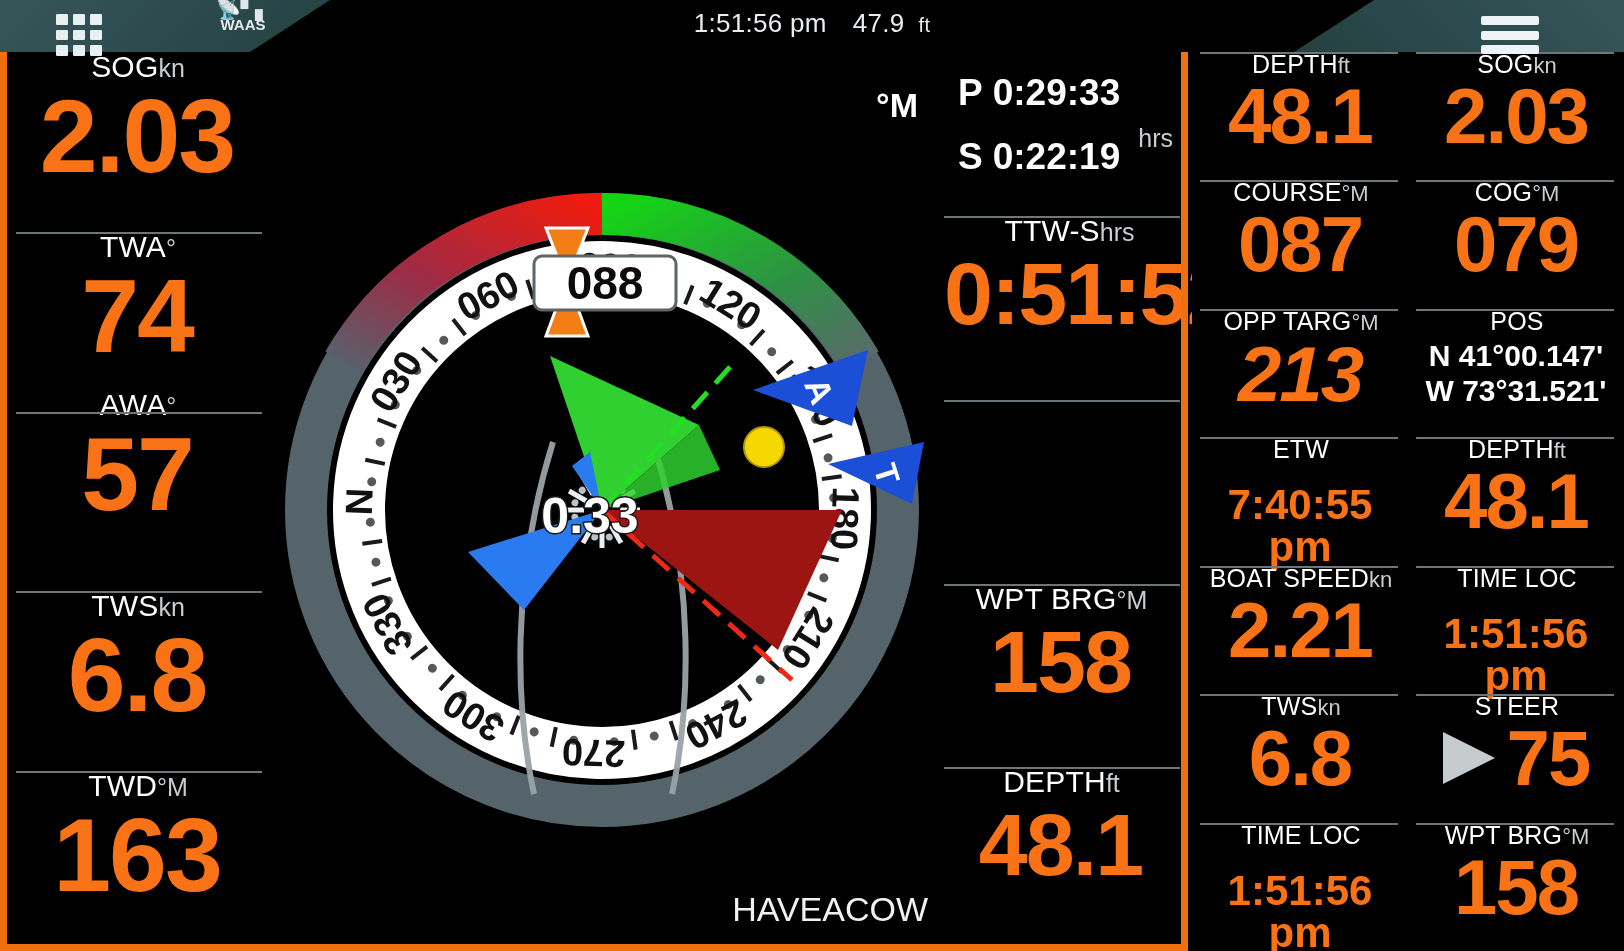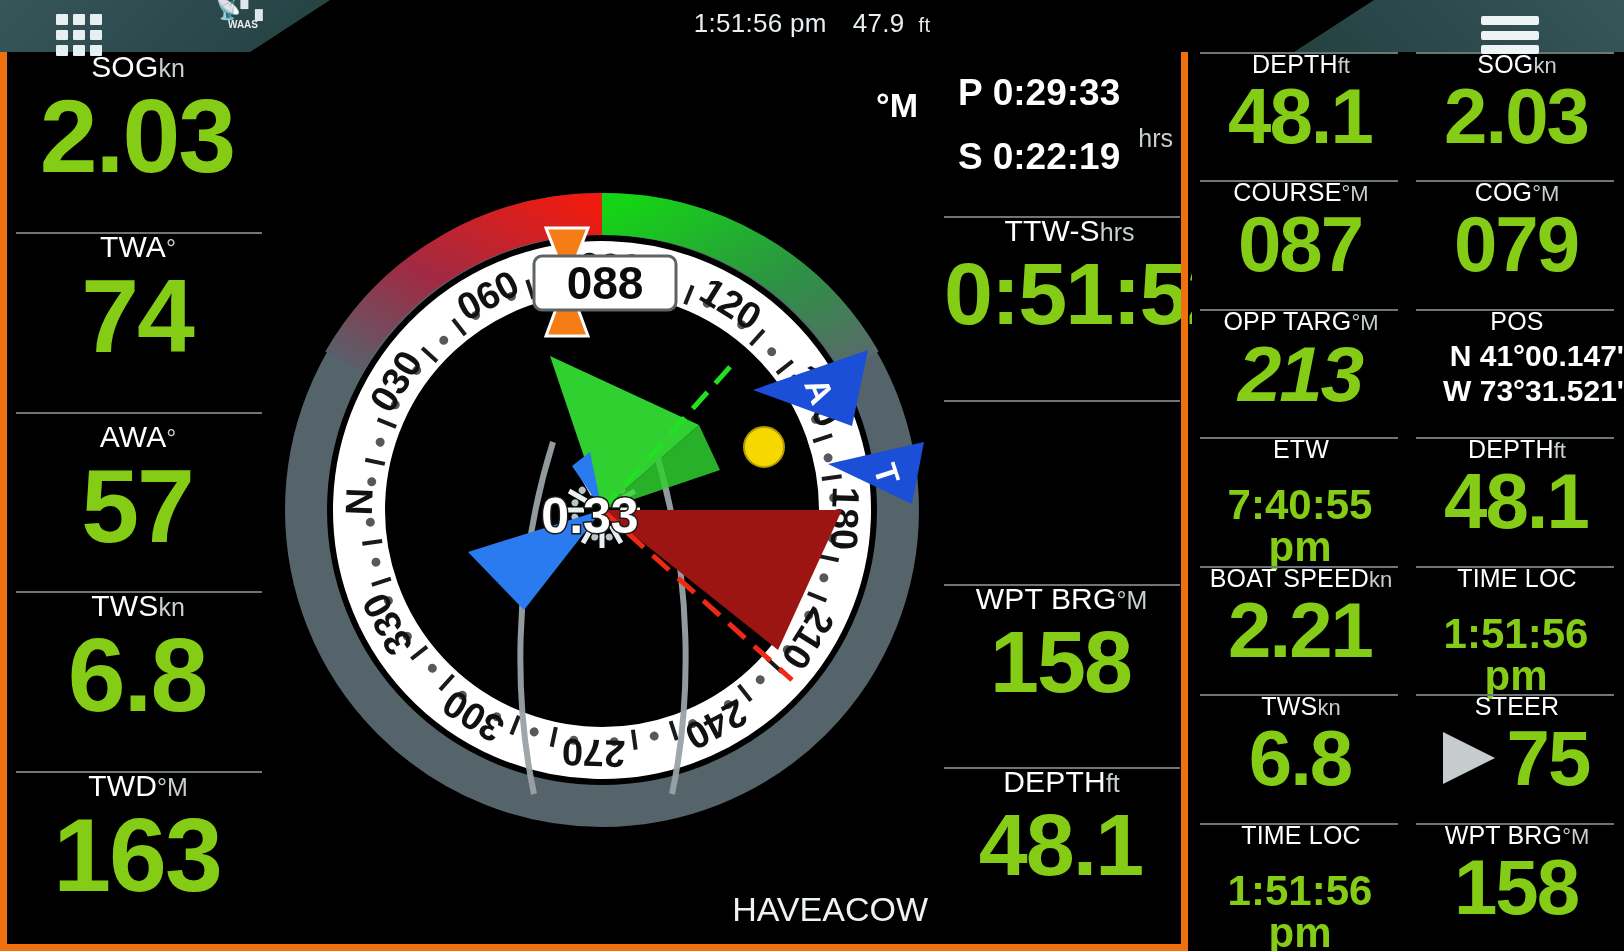--- a/index.html
+++ b/index.html
@@ -16,37 +16,37 @@
     background:linear-gradient(225deg,#37565a 0%,#2c4a4e 55%,#24413f 100%);
     clip-path:polygon(80px 0,330px 0,330px 52px,0 52px);}
   .grid-icon{position:absolute;left:56px;top:14px;width:46px;height:42px;
     display:grid;grid-template-columns:repeat(3,1fr);grid-template-rows:repeat(3,1fr);gap:5px;}
   .grid-icon i{background:#e8eff0;border-radius:1px;display:block;}
   .ham-icon{position:absolute;right:85px;top:16px;width:58px;height:38px;
     display:flex;flex-direction:column;justify-content:space-between;}
   .ham-icon i{height:9px;background:#eef4f5;border-radius:2px;display:block;}
   .waas{position:absolute;left:198px;top:1px;width:90px;text-align:center;z-index:32;}
   .waas .sat{font-size:20px;line-height:17px;color:#dfe7e8;letter-spacing:-1px;}
-  .waas .lbl{font-size:10px;font-weight:bold;color:#e6eced;letter-spacing:0px;line-height:14px;}
+  .waas .lbl{font-size:15px;font-weight:bold;color:#e6eced;letter-spacing:0px;line-height:14px;}
   .tb-center{position:absolute;left:0;top:0;width:1624px;height:46px;
     display:flex;align-items:center;justify-content:center;gap:26px;
     font-size:26px;color:#e9eef0;letter-spacing:0.3px;}
   .tb-center .depthv{display:flex;align-items:baseline;gap:14px;}
   .tb-center .unit{font-size:20px;}
 
   
   .orangeline{position:absolute;background:#f07010;z-index:28;}
 
   
   .cell{position:absolute;box-sizing:border-box;}
   .cell .hdr{display:flex;justify-content:center;align-items:baseline;
     padding:0 10px 0 12px;}
   .cell .lab{font-size:30px;color:#fff;letter-spacing:0.2px;line-height:1;}
   .cell .uni{font-size:25px;color:#c9cfd1;line-height:1;}
-  .cell .val{text-align:center;font-weight:bold;color:#84cc16;line-height:1;}
+  .cell .val{text-align:center;font-weight:bold;color:#f97316;line-height:1;}
   .divline{position:absolute;height:2px;background:#6d7678;}
 
   
   #leftpanel{position:absolute;left:6px;top:52px;width:262px;height:899px;background:#000;}
   #leftpanel .val{font-size:104px;margin-top:2px;letter-spacing:-2px;}
 
   
   #center{position:absolute;left:268px;top:52px;width:668px;height:899px;background:#000;}
   .degM{position:absolute;right:18px;top:34px;font-size:34px;font-weight:bold;color:#fff;}
   .varlbl{position:absolute;left:-4px;bottom:22px;width:330px;text-align:center;
@@ -63,21 +63,21 @@
   .ps-row{display:flex;align-items:baseline;padding-left:22px;gap:10px;}
   .ps-row .pslab{font-size:37px;font-weight:bold;color:#fff;letter-spacing:0px;}
   .hrs-u{position:absolute;right:12px;font-size:25px;color:#c9cfd1;}
 
   
   #rightpanel{position:absolute;left:1192px;top:52px;width:432px;height:899px;background:#000;}
   #rightpanel .lab{font-size:25px;}
   #rightpanel .uni{font-size:22px;}
   #rightpanel .val{font-size:78px;letter-spacing:-2px;}
   #rightpanel .val.small{font-size:42px;font-weight:bold;letter-spacing:0;}
-  .posval{text-align:right;font-size:30px;font-weight:bold;line-height:1.17;
+  .posval{text-align:center;font-size:30px;font-weight:bold;line-height:1.17;
     padding-top:4px;letter-spacing:0px;}
   .steerwrap{display:flex;align-items:center;justify-content:center;gap:12px;}
   .steer-tri{width:0;height:0;border-top:26px solid transparent;
     border-bottom:26px solid transparent;border-left:52px solid #c6cccd;}
 </style>
 </head>
 <body>
 
 <div id="root">
 
@@ -131,21 +131,21 @@
         <div class="val">2.03</div>
       </div>
       <div class="cell" style="left: 0px; top: 179.8px; width: 262px; height: 179.8px;">
         <div class="hdr">
           <span class="lab">TWA</span>
           <span class="uni">°</span>
         </div>
         <div class="val">74</div>
       </div>
       <div class="divline" style="left: 10px; width: 246px; top: 179.8px;"></div>
-      <div class="cell" style="left: 0px; top: 370px; width: 262px; height: 221px;">
+      <div class="cell" style="left: 0px; top: 338px; width: 262px; height: 221px;">
         <div class="hdr">
           <span class="lab">AWA</span>
           <span class="uni">°</span>
         </div>
         <div class="val">57</div>
       </div>
       <div class="divline" style="left: 10px; width: 246px; top: 359.6px;"></div>
       <div class="cell" style="left: 0px; top: 539.4px; width: 262px; height: 179.8px;">
         <div class="hdr">
           <span class="lab">TWS</span>

